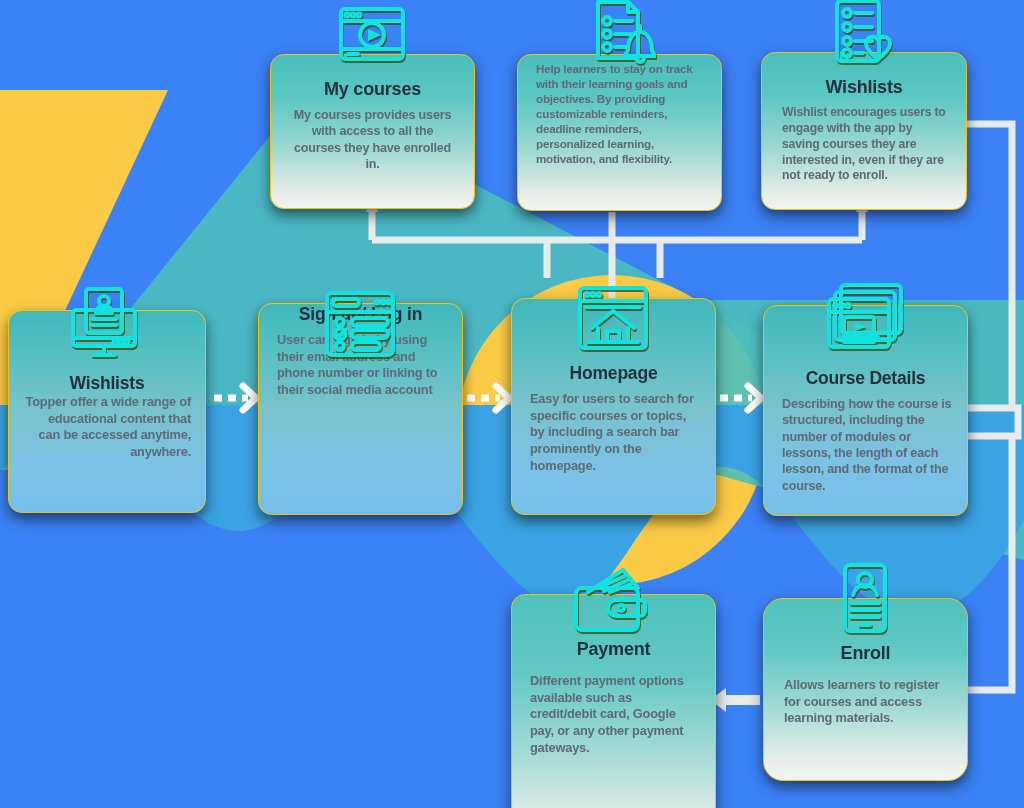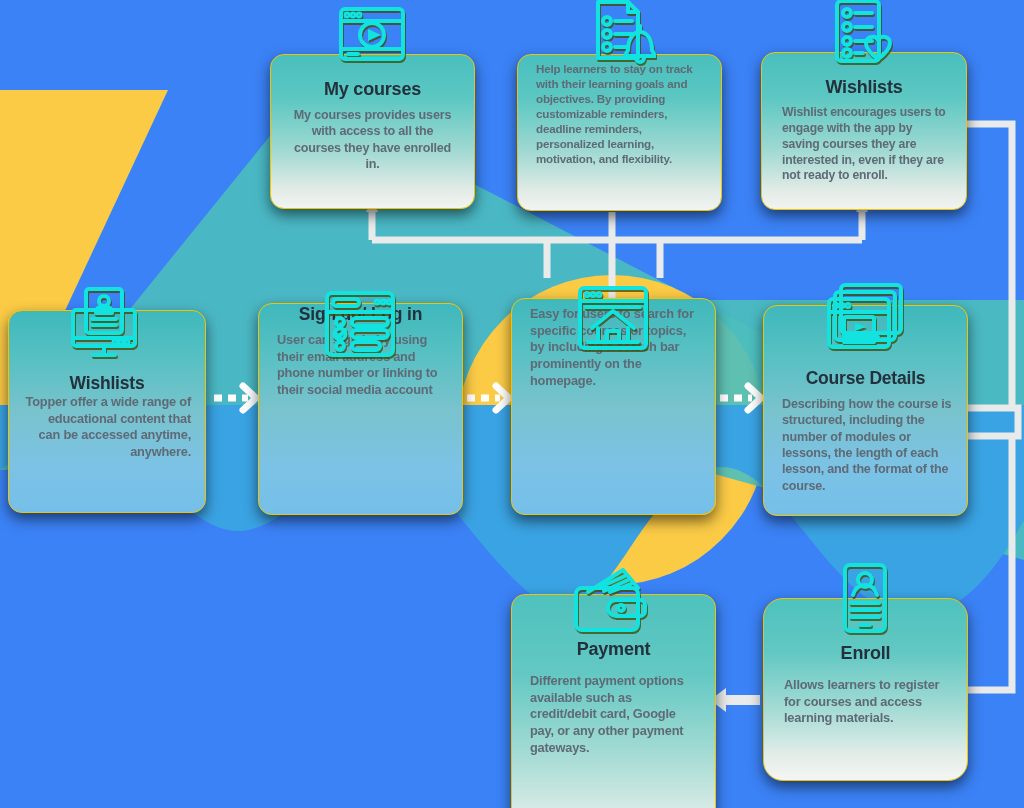--- a/index.html
+++ b/index.html
@@ -219,20 +219,21 @@
       <rect x="31" y="30" width="36" height="8" rx="4"></rect>
       <path d="M15 46 l3 3 l6 -7"></path>
         <circle cx="19" cy="46" r="5.5"></circle>
       <rect x="31" y="42" width="36" height="8" rx="4"></rect>
       <circle cx="19" cy="58" r="4"></circle>
       <rect x="31" y="54" width="28" height="8" rx="4"></rect>
     </g>
   </svg>
 
   <div class="card mid" style="left:511px;top:298px;width:205px;height:217px;">
+    <div class="ttl" style="margin-top:64px;font-size:17.5px;">Homepage</div>
     <div class="desc" style="margin:7px 18px 0 18px;font-size:12.8px;text-align:left;">Easy for users to search for specific courses or topics, by including a search bar prominently on the homepage.</div>
   </div>
   <svg class="icon" style="left:613px;top:283px;width:78px;height:74px;" viewBox="0 0 78 74">
     <g fill="none" stroke="#12e3e0" stroke-width="4" stroke-linejoin="round" stroke-linecap="round">
       <rect x="6" y="5" width="66" height="60" rx="4"></rect>
       <line x1="6" y1="18" x2="72" y2="18"></line>
       <circle cx="13" cy="11.5" r="1.5"></circle>
         <circle cx="19" cy="11.5" r="1.5"></circle>
         <circle cx="25" cy="11.5" r="1.5"></circle>
       <line x1="12" y1="24" x2="66" y2="24"></line>

